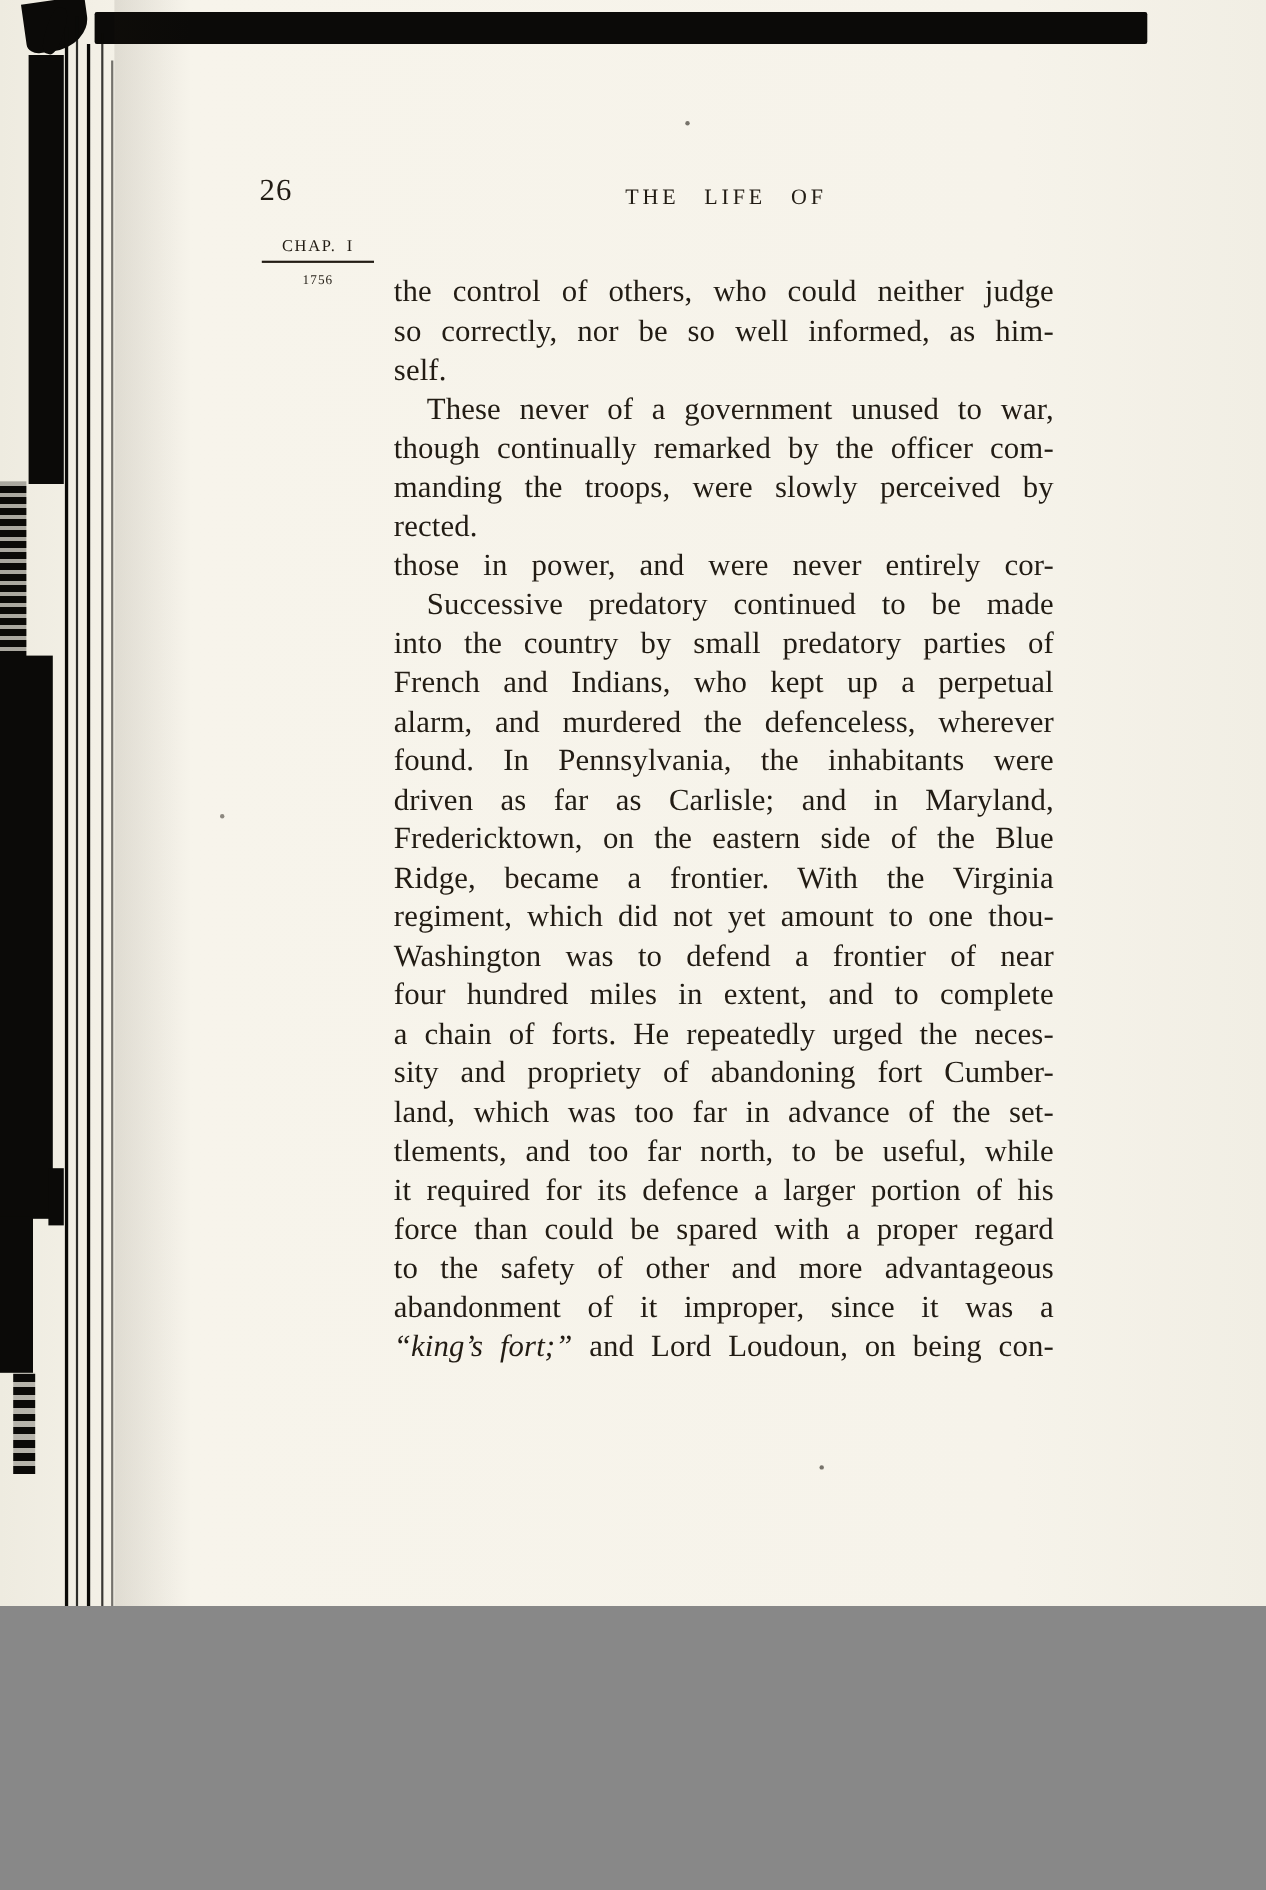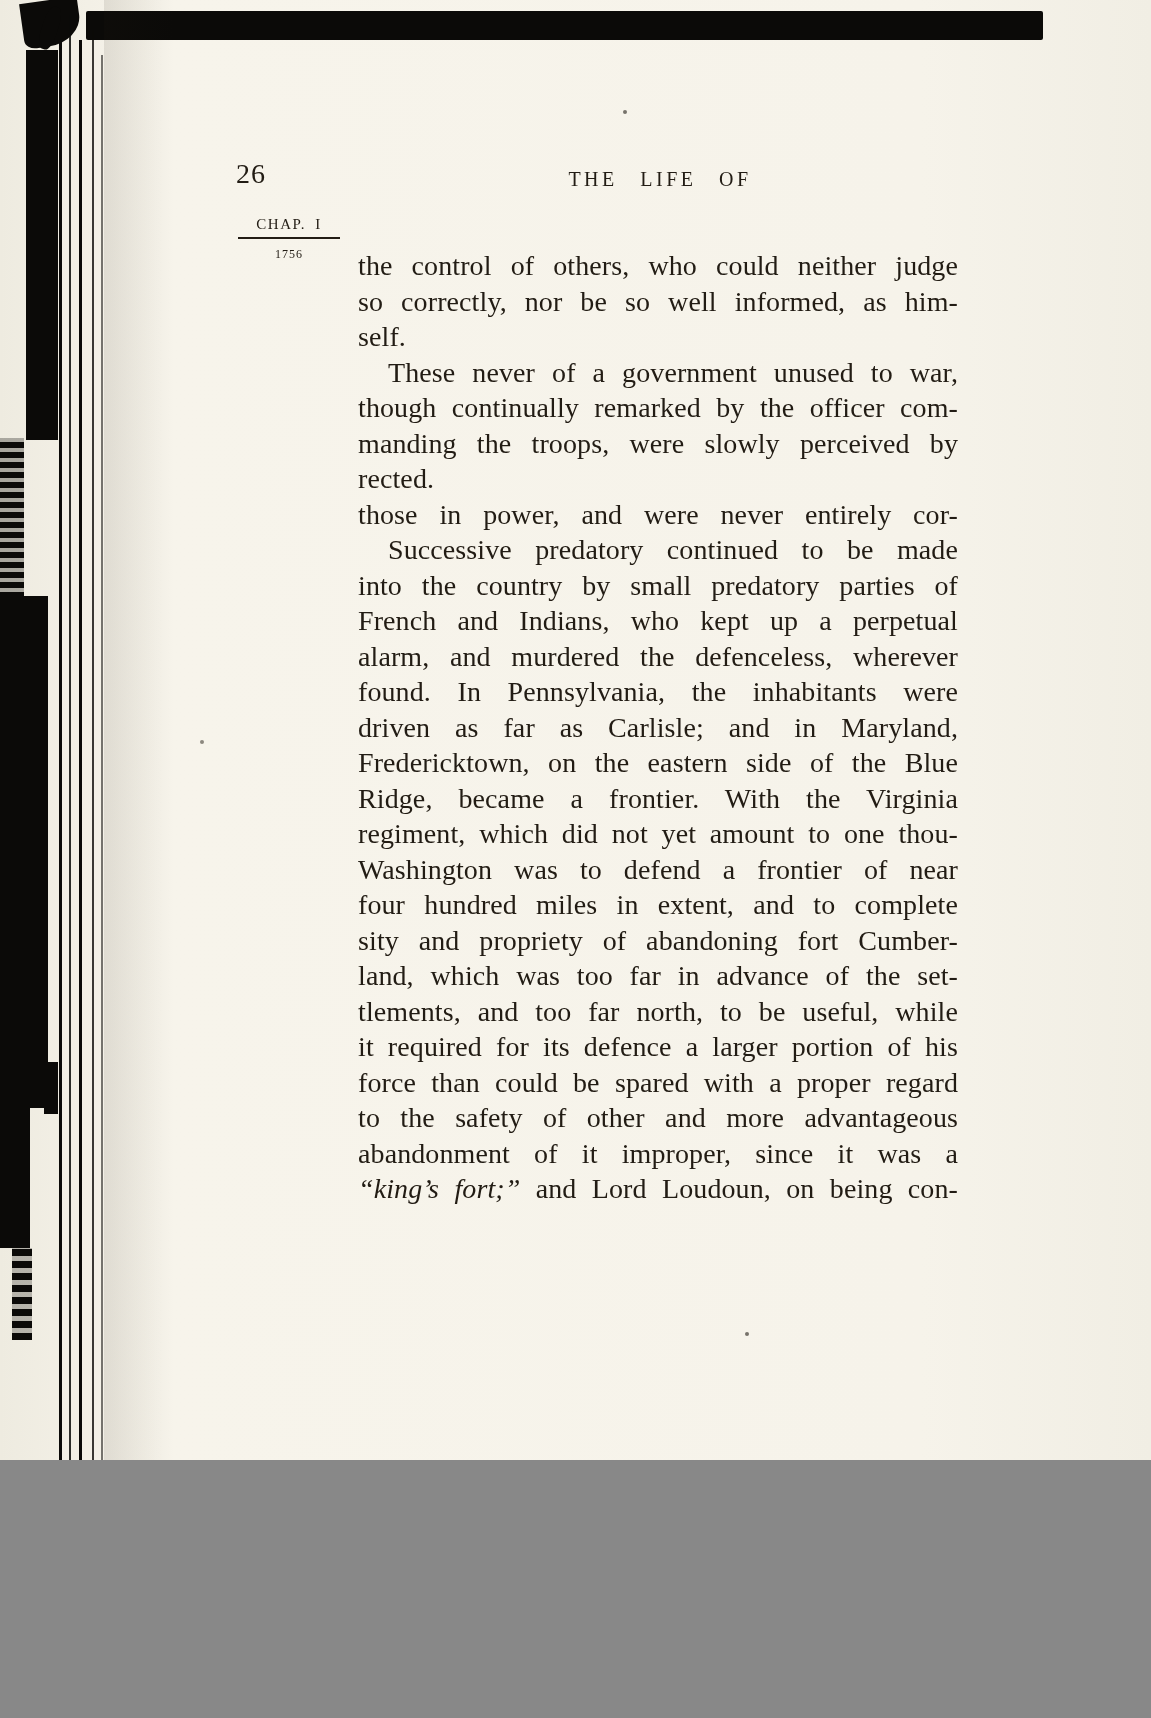--- a/index.html
+++ b/index.html
@@ -131,20 +131,21 @@
         <div class="line"><span>into the country by small predatory parties of</span></div>
         <div class="line"><span>French and Indians, who kept up a perpetual</span></div>
         <div class="line"><span>alarm, and murdered the defenceless, wherever</span></div>
         <div class="line"><span>found. In Pennsylvania, the inhabitants were</span></div>
         <div class="line"><span>driven as far as Carlisle; and in Maryland,</span></div>
         <div class="line"><span>Fredericktown, on the eastern side of the Blue</span></div>
         <div class="line"><span>Ridge, became a frontier. With the Virginia</span></div>
         <div class="line"><span>regiment, which did not yet amount to one thou-</span></div>
         <div class="line"><span>Washington was to defend a frontier of near</span></div>
         <div class="line"><span>four hundred miles in extent, and to complete</span></div>
+        <div class="line"><span>a chain of forts. He repeatedly urged the neces-</span></div>
         <div class="line"><span>sity and propriety of abandoning fort Cumber-</span></div>
         <div class="line"><span>land, which was too far in advance of the set-</span></div>
         <div class="line"><span>tlements, and too far north, to be useful, while</span></div>
         <div class="line"><span>it required for its defence a larger portion of his</span></div>
         <div class="line"><span>force than could be spared with a proper regard</span></div>
         <div class="line"><span>to the safety of other and more advantageous</span></div>
         <div class="line"><span>abandonment of it improper, since it was a</span></div>
         <div class="line"><span class="italic">“king’s fort;”</span><span> and Lord Loudoun, on being con-</span></div>
       </div>
     </div>

